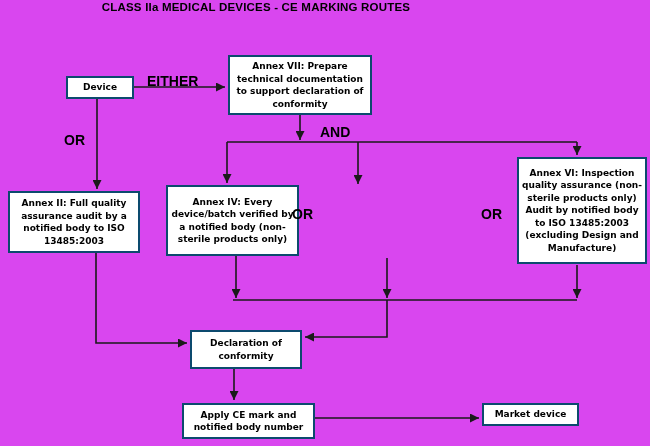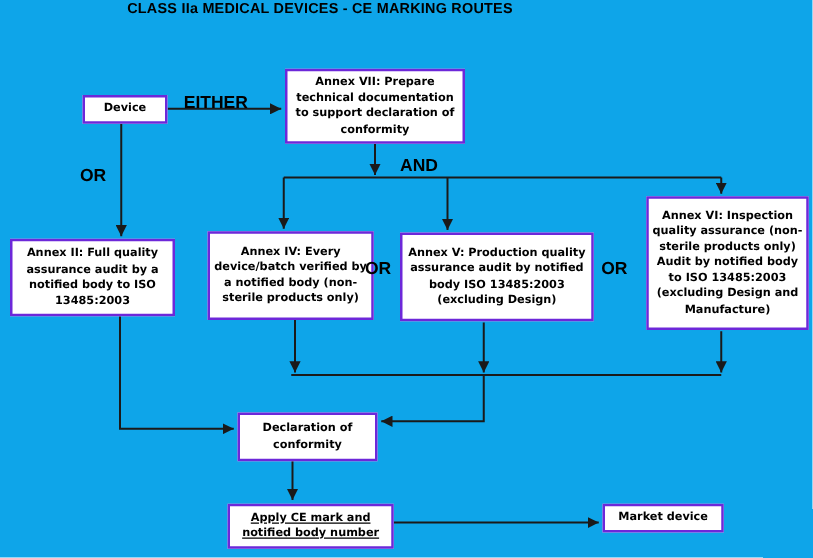--- a/index.html
+++ b/index.html
@@ -4,21 +4,21 @@
 <style>
   html, body {
     margin: 0;
     padding: 0;
     background: #ffffff;
   }
   .stage {
     position: relative;
     width: 650px;
     height: 446px;
-    background: #0ea5e9;
+    background: #d946ef;
     font-family: "DejaVu Sans", sans-serif;
     color: #000000;
     overflow: hidden;
   }
   .title {
     position: absolute;
     left: 0;
     top: 1px;
     width: 512px;
     margin: 0;
@@ -31,39 +31,39 @@
   svg.connectors {
     position: absolute;
     left: 0;
     top: 0;
     width: 650px;
     height: 446px;
   }
   .node {
     position: absolute;
     box-sizing: border-box;
-    border: 2px solid #6d28d9;
+    border: 2px solid #0c4a6e;
     background: #ffffff;
     display: flex;
     align-items: center;
     justify-content: center;
     text-align: center;
     font-size: 9px;
     font-weight: bold;
     line-height: 12.5px;
     padding: 1px 3px;
   }
   #n-device      { left: 66px;  top: 76px;  width: 68px;  height: 23px; }
   #n-annex7      { left: 228px; top: 55px;  width: 144px; height: 60px; }
   #n-annex2      { left: 8px;   top: 191px; width: 132px; height: 62px; }
   #n-annex4      { left: 154px; top: 185px; width: 133px; height: 71px; margin-left: 12px; }
   #n-annex5      { left: 320px; top: 186px; width: 155px; height: 71px; }
   #n-annex6      { left: 517px; top: 157px; width: 130px; height: 107px; }
   #n-declaration { left: 190px; top: 330px; width: 112px; height: 39px; }
-  #n-apply       { left: 182px; top: 403px; width: 133px; height: 36px; text-decoration: underline; }
+  #n-apply       { left: 182px; top: 403px; width: 133px; height: 36px; }
   #n-market      { left: 482px; top: 403px; width: 97px; height: 23px; }
   .edge-label {
     position: absolute;
     font-family: "Liberation Sans", sans-serif;
     font-size: 14px;
     font-weight: 700;
     white-space: nowrap;
   }
   #lbl-either { left: 147px; top: 73px; }
   #lbl-or-device { left: 64px; top: 132px; }
@@ -112,23 +112,20 @@
   </div>
 
   <div class="node" id="n-annex2">
     <span>Annex II: Full quality assurance audit by a notified body to ISO 13485:2003</span>
   </div>
 
   <div class="node" id="n-annex4">
     <span>Annex IV: Every device/batch verified by a notified body (non-sterile products only)</span>
   </div>
 
-  <div class="node" id="n-annex5">
-    <span>Annex V: Production quality assurance audit by notified body ISO 13485:2003 (excluding Design)</span>
-  </div>
 
   <div class="node" id="n-annex6">
     <span>Annex VI: Inspection quality assurance (non-sterile products only) Audit by notified body to ISO 13485:2003 (excluding Design and Manufacture)</span>
   </div>
 
   <div class="node" id="n-declaration">
     <span>Declaration of conformity</span>
   </div>
 
   <div class="node" id="n-apply">

